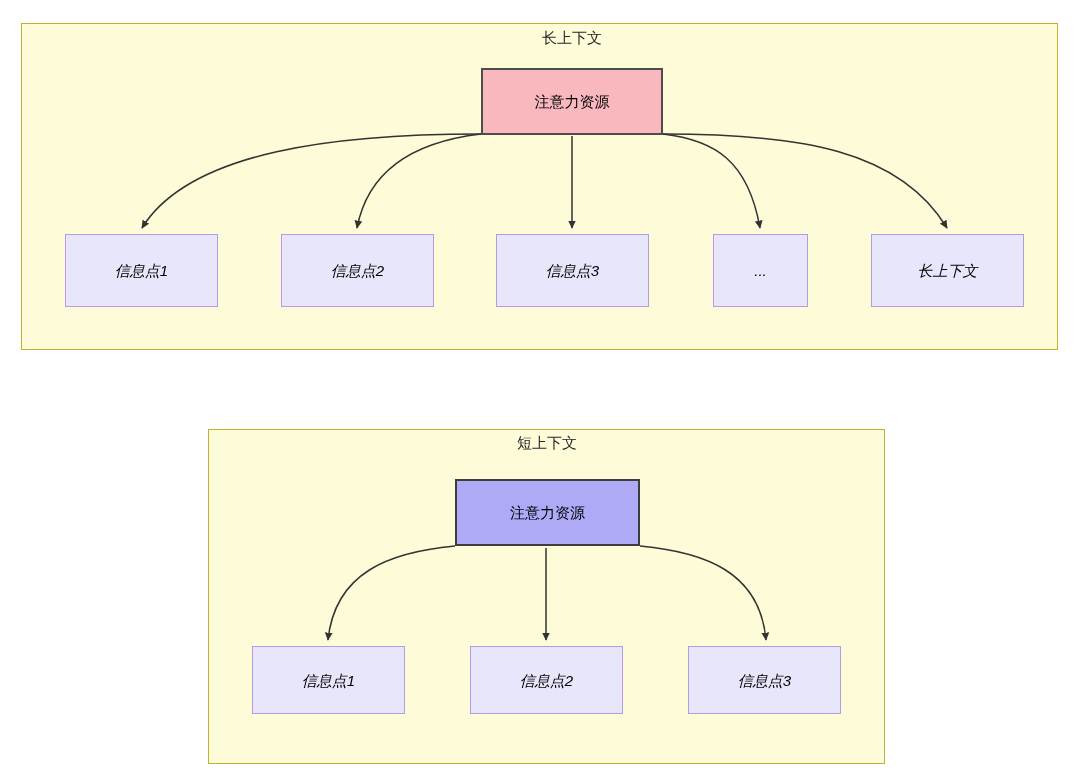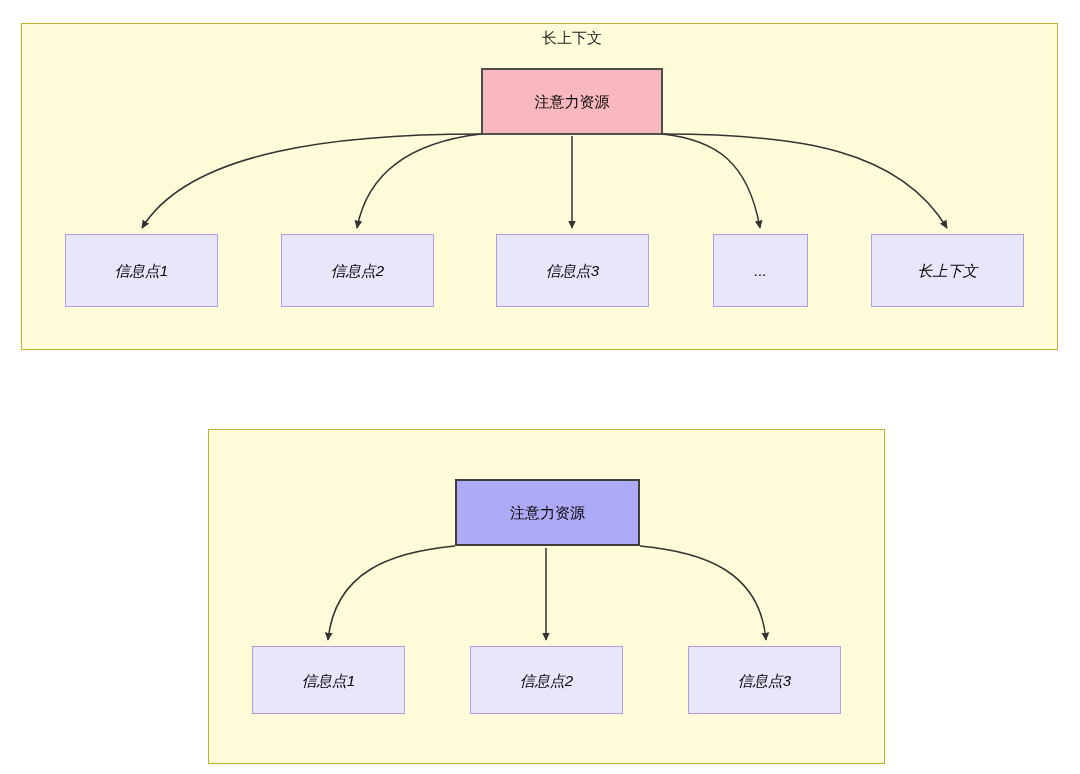--- a/index.html
+++ b/index.html
@@ -116,20 +116,21 @@
   <div class="node node-leaf" style="left:713px; top:234px; width:95px; height:73px;">
     <span>...</span>
   </div>
 
   <div class="node node-leaf" style="left:871px; top:234px; width:153px; height:73px;">
     <span>长上下文</span>
   </div>
 
   <div class="container-box" style="left:208px; top:429px; width:677px; height:335px;"></div>
 
+  <div class="container-title" style="left:447px; top:434px; width:200px;">短上下文</div>
 
   <svg class="diagram-layer" viewBox="0 0 1080 774">
     <defs>
       <marker id="arrowhead2" markerWidth="9" markerHeight="9" refX="7.4" refY="4.5" orient="auto" markerUnits="userSpaceOnUse">
         <path d="M0,0.6 L8.2,4.5 L0,8.4 z" fill="#333333"></path>
       </marker>
     </defs>
     <g fill="none" stroke="#333333" stroke-width="1.5" marker-end="url(#arrowhead2)">
 
       <path d="M455,546 C 390,552 335,572 328,640"></path>

